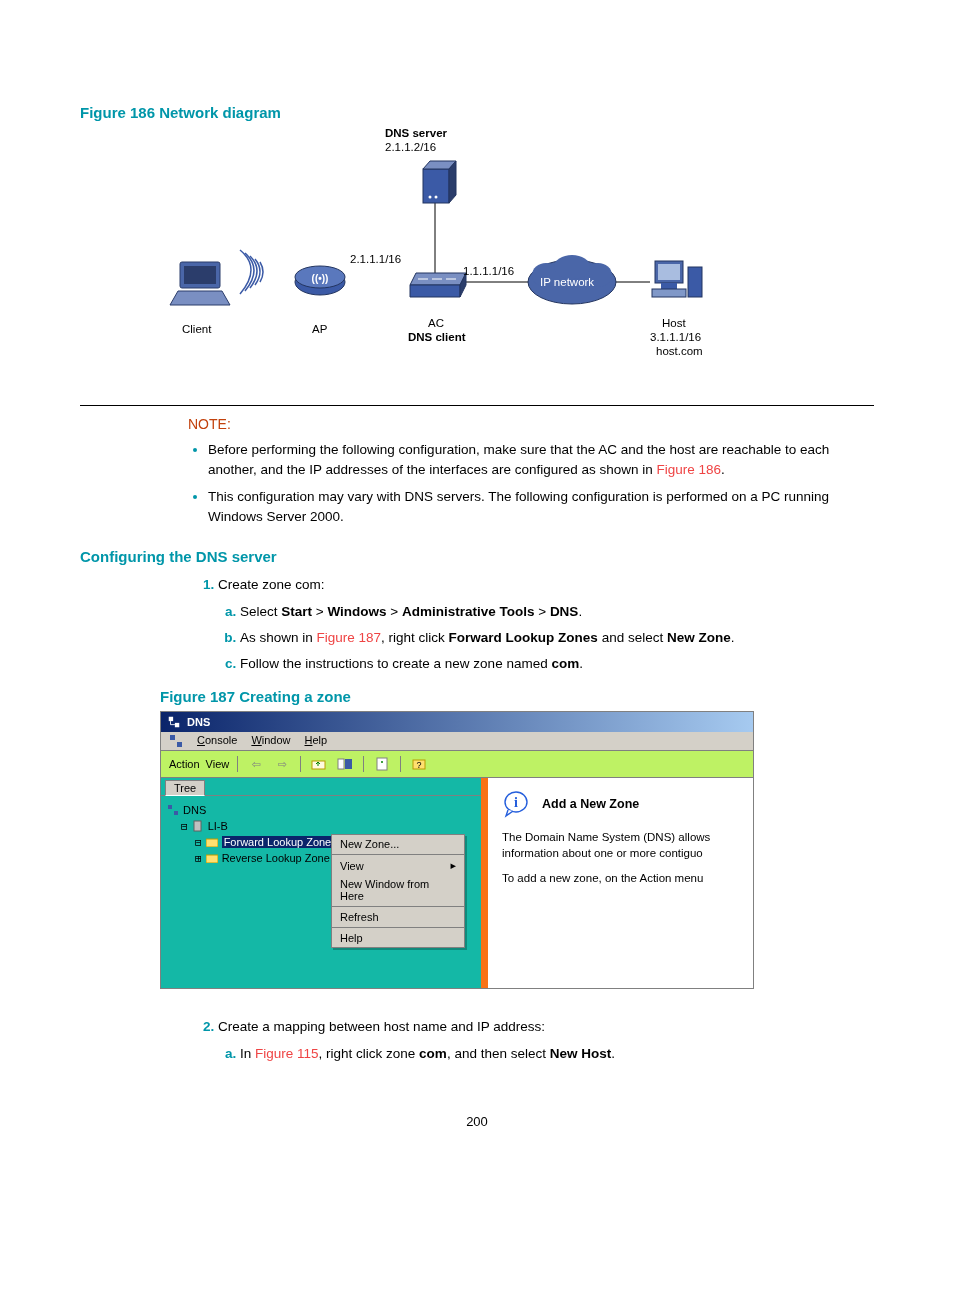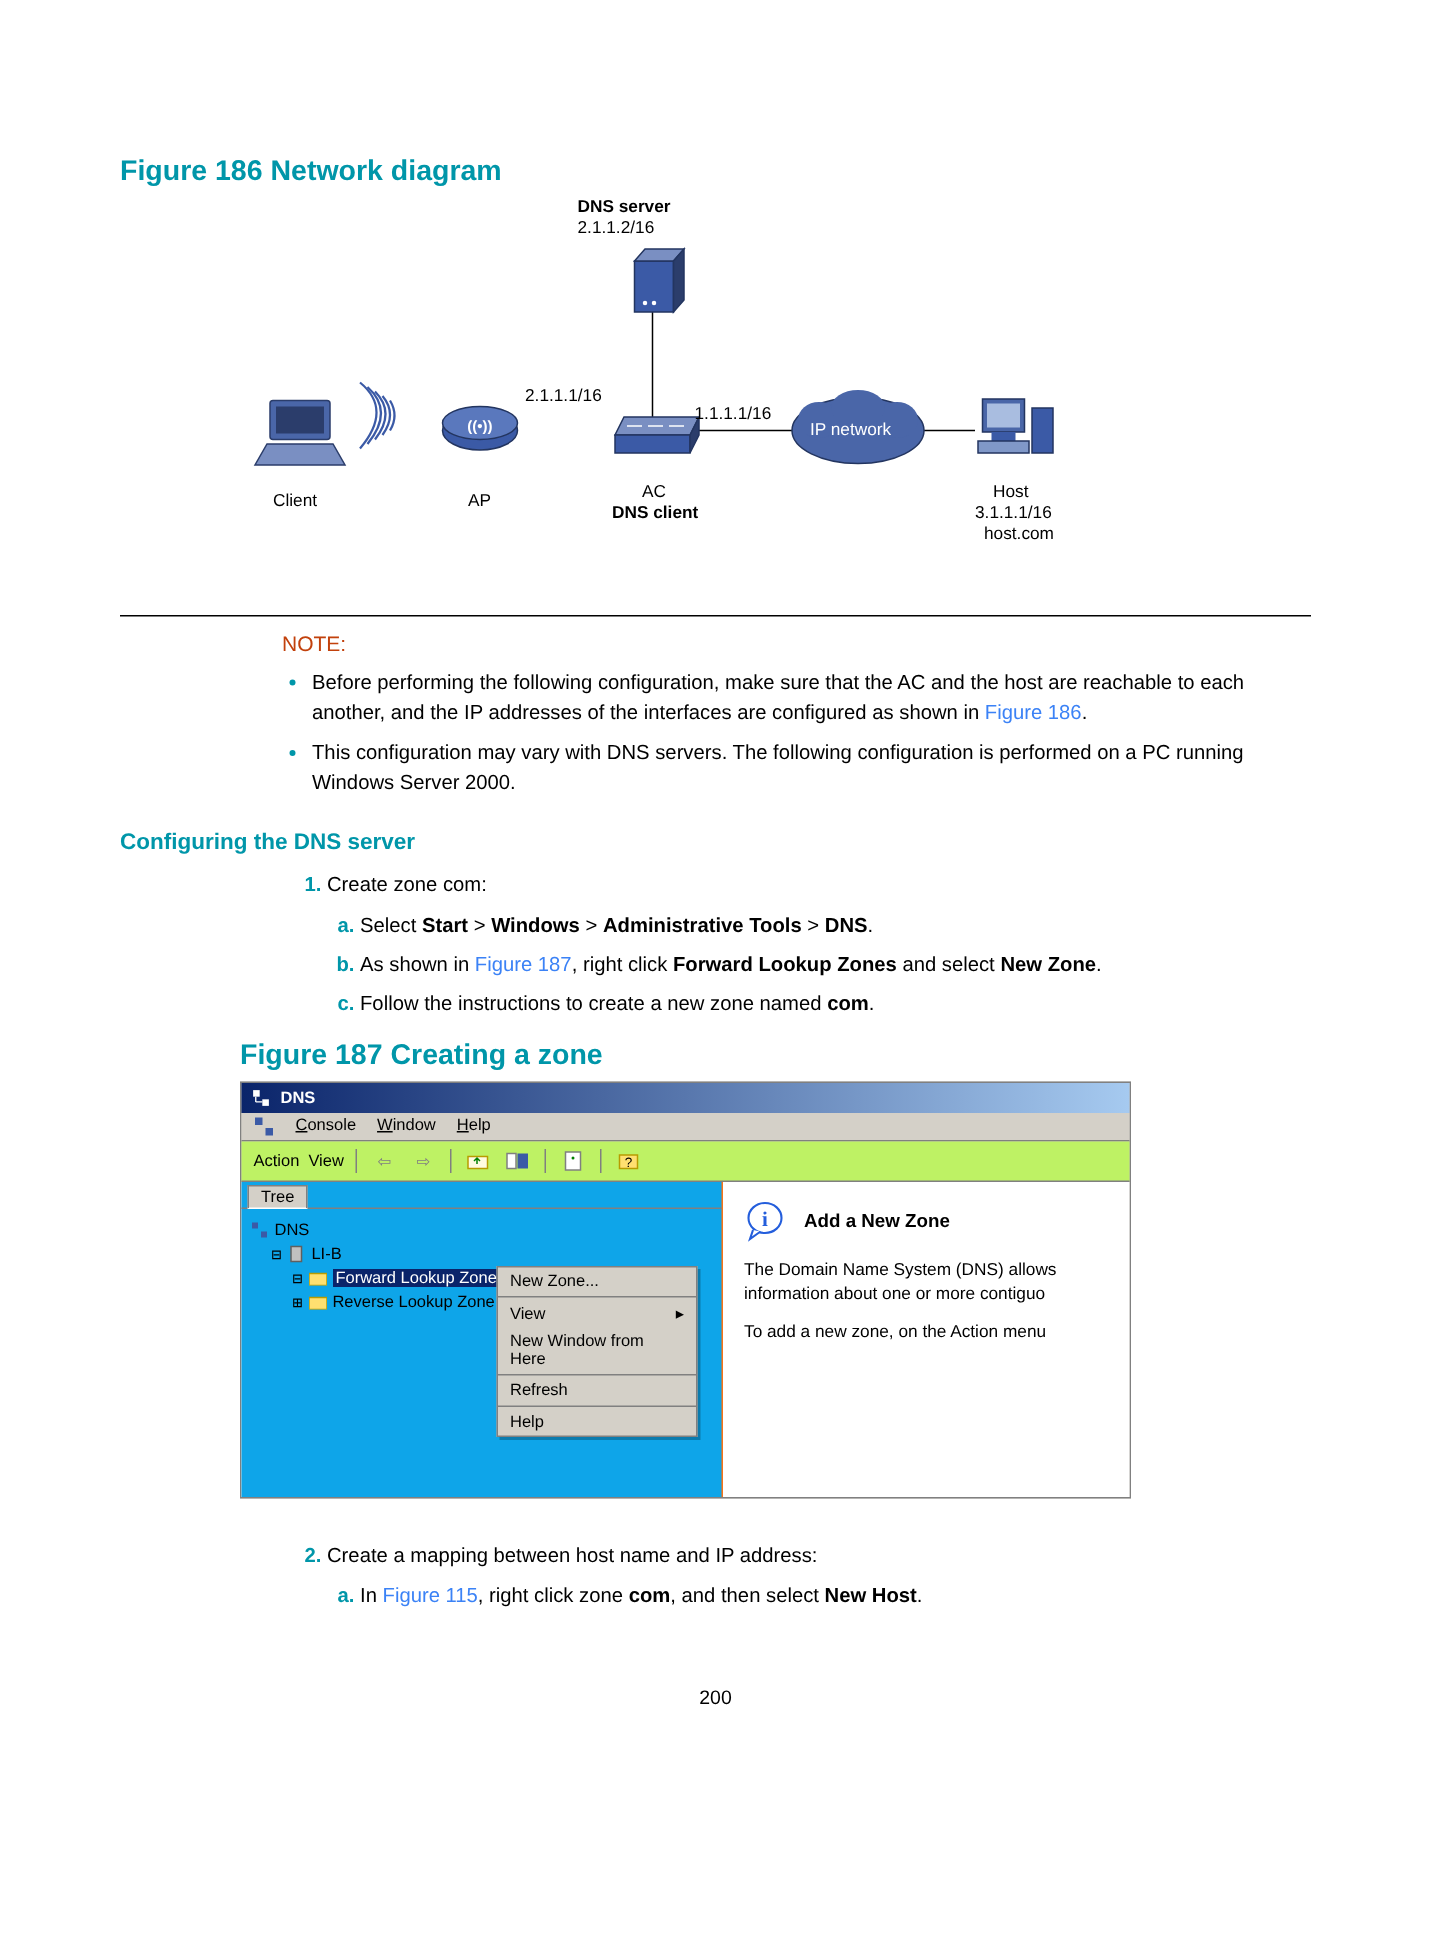--- a/index.html
+++ b/index.html
@@ -8,35 +8,35 @@
     color: #000;
     margin: 0;
     padding: 0;
     width: 954px;
     background: #fff;
   }
   .page {
     padding: 90px 80px 40px 80px;
   }
   p { margin: 0 0 8px 0; line-height: 1.45; }
-  .fig-title { font-weight: bold; color: #0096a9; margin: 14px 0 6px 0; font-size: 19px; }
+  .fig-title { font-weight: bold; color: #0096a9; margin: 14px 0 6px 0; font-size: 15px; }
   .hr { border-top: 1px solid #000; margin: 18px 0 10px 0; }
   .note-label { color: #c2410c; font-size: 14px; margin: 0 0 8px 108px; }
   ul.note { margin: 0 0 0 110px; padding-left: 18px; }
   ul.note li { margin-bottom: 8px; line-height: 1.45; }
   ul.note li::marker { color: #0096a9; }
   .h2 { color: #0096a9; font-weight: bold; font-size: 15px; margin: 22px 0 10px 0; }
   ol.steps { margin: 0 0 0 110px; padding-left: 28px; }
   ol.steps > li { margin-bottom: 8px; line-height: 1.5; }
   ol.steps > li::marker { color: #0096a9; font-weight: bold; }
   ol.sub { list-style-type: lower-alpha; margin: 6px 0 0 0; padding-left: 22px; }
   ol.sub > li { margin-bottom: 6px; }
   ol.sub > li::marker { color: #0096a9; font-weight: bold; }
   .bold { font-weight: bold; }
-  .link { color: #3b82f6; }
+  .link { color: #ef4444; }
   .pagenum { text-align: center; font-size: 13px; margin-top: 50px; }
 
   
   .diagram186 {
     position: relative;
     width: 600px;
     height: 260px;
     margin: 6px 0 6px 80px;
     font-size: 11.5px;
   }
@@ -80,21 +80,21 @@
     gap: 6px;
     border-bottom: 1px solid #808080;
   }
   .toolbar .sep { width: 1px; height: 16px; background: #808080; margin: 0 2px; }
   .toolbar .btn {
     width: 18px; height: 18px;
     display: inline-flex; align-items: center; justify-content: center;
     border: 1px solid transparent;
   }
   .winbody { display: flex; height: 210px; background: #fff; }
-  .leftpane { width: 320px; border-right: 1px solid #f97316; padding: 0; position: relative; background: #0ea5e9; }
+  .leftpane { width: 320px; border-right: 7px solid #f97316; padding: 0; position: relative; background: #14b8a6; }
   .tab { background: #d4d0c8; border: 1px solid #808080; border-bottom: 1px solid #fff; display: inline-block; padding: 1px 8px; margin: 2px 0 0 4px; position: relative; z-index: 2; }
   .tabline { border-top: 1px solid #808080; margin-top: -1px; }
   .tree { padding: 6px 4px 4px 6px; font-size: 11px; }
   .tree .row { display: flex; align-items: center; gap: 4px; height: 16px; }
   .tree .indent1 { padding-left: 14px; }
   .tree .indent2 { padding-left: 28px; }
   .tree .sel { background: #0a246a; color: #fff; padding: 0 2px; }
   .context {
     position: absolute;
     left: 170px; top: 56px;

